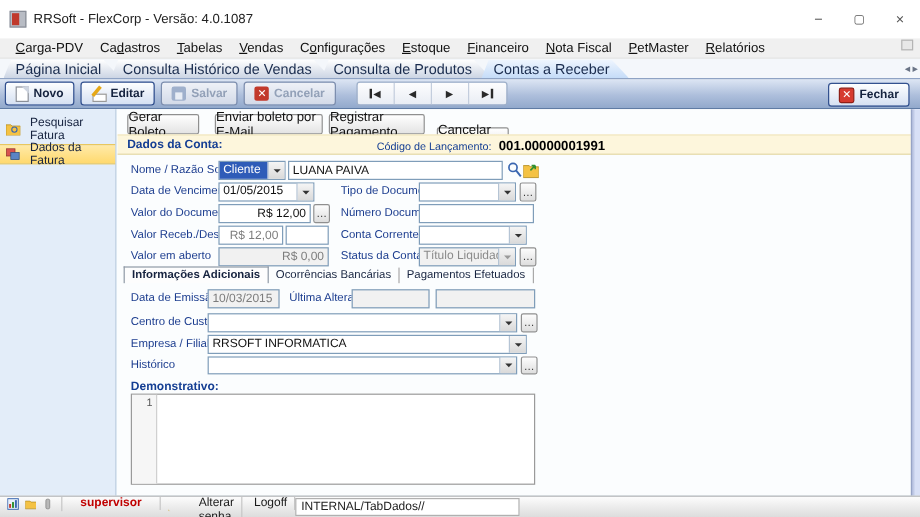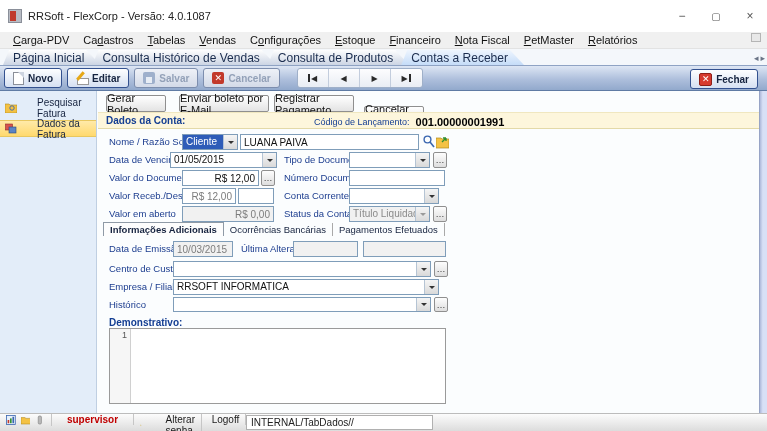--- a/index.html
+++ b/index.html
@@ -46,21 +46,21 @@
   .navgroup { display:flex; height:20px; margin-left:12px; border:1px solid #9fb0c9; border-radius:3px; background:linear-gradient(#fdfdfe,#e9edf4); overflow:hidden; }
   .navbtn { width:31px; display:flex; align-items:center; justify-content:center; border-right:1px solid #c3cddd; color:#2a2a2a; font-size:8px; cursor:pointer; gap:1px; }
   .navbtn:last-child { border-right:none; }
   .navbar-bar { display:inline-block; width:2px; height:8px; background:#2a2a2a; }
   .fechar { position:absolute; right:4px; top:3px; }
   .ico-close-red { width:13px; height:13px; background:#d63a2f; border:1px solid #8f1f17; border-radius:2px; color:#fff; font-size:9px; font-weight:bold; display:flex; align-items:center; justify-content:center; }
 
   
   .main { position:relative; height:323px; background:#fbfdfe; border-bottom:1px solid #c9d6e6; }
   .sidebar { position:absolute; left:0; top:0; bottom:0; width:97px; background:#e3edf9; border-right:1px solid #bfcfe2; padding-top:8px; }
-  .side-item { height:17px; display:flex; align-items:center; gap:20px; padding-left:5px; font-size:10px; color:#16233f; cursor:pointer; margin-bottom:4px; }
+  .side-item { height:17px; display:flex; align-items:center; gap:8px; padding-left:5px; font-size:10px; color:#16233f; cursor:pointer; margin-bottom:4px; }
   .side-item.selected { background:linear-gradient(#ffeaa9,#ffd96e); border-top:1px solid #e8c75f; border-bottom:1px solid #e8c75f; }
   .si-ico { width:12px; height:11px; flex:none; }
 
   .content { position:absolute; left:98px; top:0; right:8px; bottom:0; }
   .scrollstrip { position:absolute; right:0; top:0; bottom:0; width:8px; background:linear-gradient(90deg,#aeb9da,#d8e0f6 40%); border-left:1px solid #97a4c6; }
 
   .abtn { position:absolute; height:17px; border:1px solid #8f8f8f; border-radius:2px; background:linear-gradient(#ffffff,#e3e3e3); font-size:11px; color:#111; display:flex; align-items:center; justify-content:center; cursor:pointer; }
   .section-bar { position:absolute; left:0; right:0; top:21px; height:17px; background:#fdf6dc; border-top:1px solid #f0e7c0; border-bottom:1px solid #e3d9a8; display:flex; align-items:center; padding:0 8px; }
   .section-bar .sec-title { font-size:10px; font-weight:bold; color:#143e93; flex:none; }
   .code-group { position:absolute; left:216px; top:0; height:17px; display:flex; align-items:center; gap:6px; }
@@ -221,21 +221,21 @@
       <svg class="iconbtn" style="left:324px; top:43px;" viewBox="0 0 13 15">
           <circle cx="5.5" cy="5.5" r="3.4" fill="none" stroke="#3a66b0" stroke-width="1.4"></circle>
           <line x1="8" y1="8" x2="12" y2="13" stroke="#3a66b0" stroke-width="1.6"></line>
         </svg>
       <svg class="iconbtn" style="left:338px; top:43px;" viewBox="0 0 13 15">
           <path d="M0 4h5l1 1h7v9H0z" fill="#f4c244" stroke="#b08a1e" stroke-width="0.7"></path>
           <path d="M6 8l4-4M10 4v3M10 4H7" stroke="#2f8f2f" stroke-width="1.3" fill="none"></path>
         </svg>
 
       <span class="flabel" style="left:11px; top:61px;">Data de Vencimento</span>
-      <div class="combo" style="left:72px; top:61px; width:107px;">
+      <div class="combo" style="left:84px; top:61px; width:80px;">
         <span class="ctext">01/05/2015</span>
         <span class="cbtn"></span>
       </div>
       <span class="flabel" style="left:186px; top:61px;">Tipo de Documento</span>
       <div class="combo" style="left:251px; top:61px; width:81px;">
         <span class="ctext"></span>
         <span class="cbtn"></span>
       </div>
       <div class="mini" style="left:335px; top:61px;">…</div>
 

